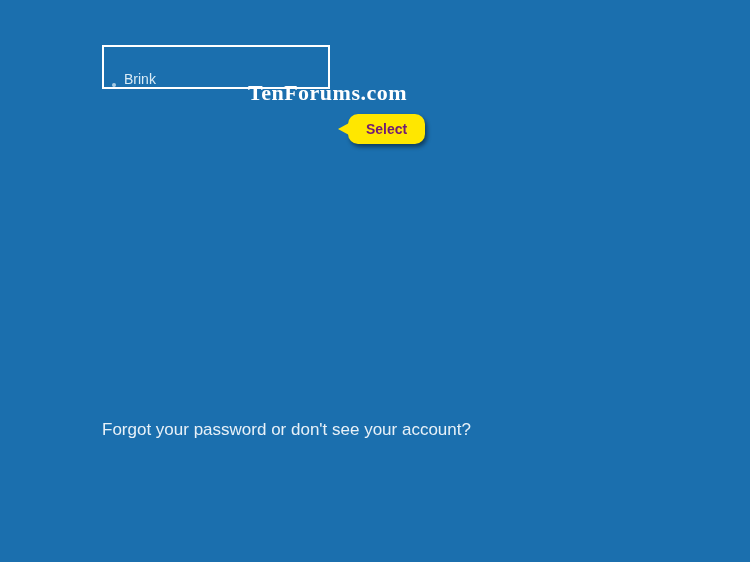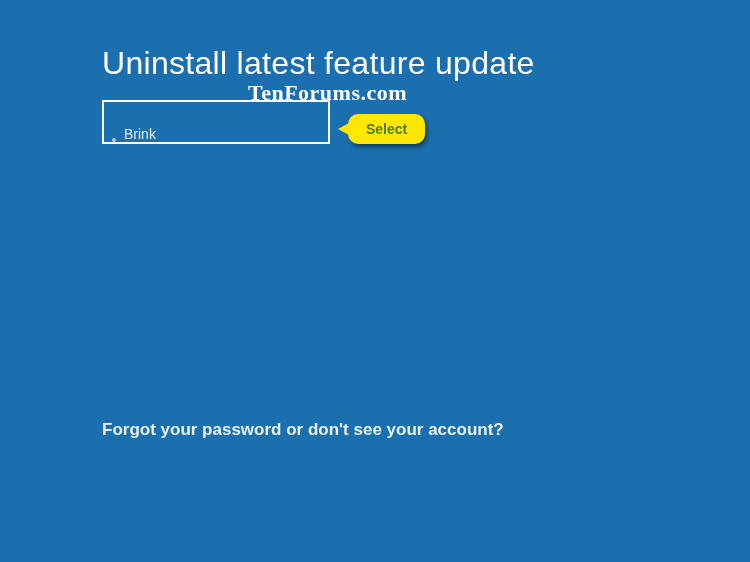--- a/index.html
+++ b/index.html
@@ -52,21 +52,21 @@
     .account-name {
       font-size: 14px;
       font-weight: 300;
       color: #d9ebf6;
     }
     .callout {
       position: absolute;
       left: 348px;
       top: 114px;
       background: #ffe700;
-      color: #4d7c0f;
+      color: #701a75;
       font-family: Arial, sans-serif;
       font-size: 14px;
       font-weight: bold;
       padding: 7px 18px;
       border-radius: 10px;
       box-shadow: 2px 3px 4px rgba(0,0,0,0.45);
     }
     .callout::before {
       content: "";
       position: absolute;
@@ -87,30 +87,29 @@
       font-size: 22px;
       font-weight: bold;
       color: #ffffff;
       letter-spacing: 0.5px;
     }
     .forgot-link {
       position: absolute;
       left: 102px;
       top: 420px;
       font-size: 17px;
-      font-weight: 700;
+      font-weight: 400;
       color: #e8f1f8;
       cursor: pointer;
     }
   </style>
 </head>
 <body>
 
 <div class="container">
-  <h1 class="page-title">Uninstall latest feature update</h1>
 
   <div class="account-item">
     <span class="account-bullet"></span>
     <span class="account-name">Brink</span>
   </div>
 </div>
 
 <div class="watermark">TenForums.com</div>
 
 <div class="callout">Select</div>

